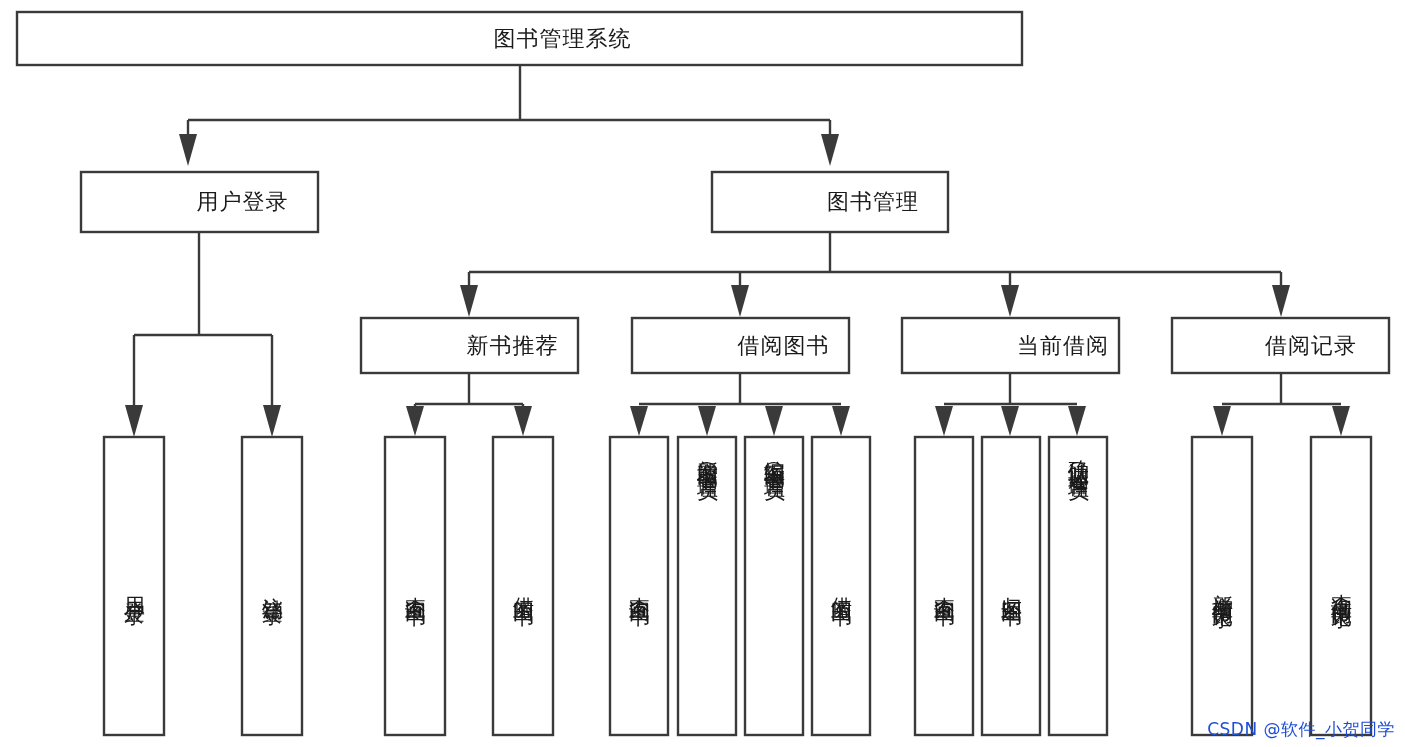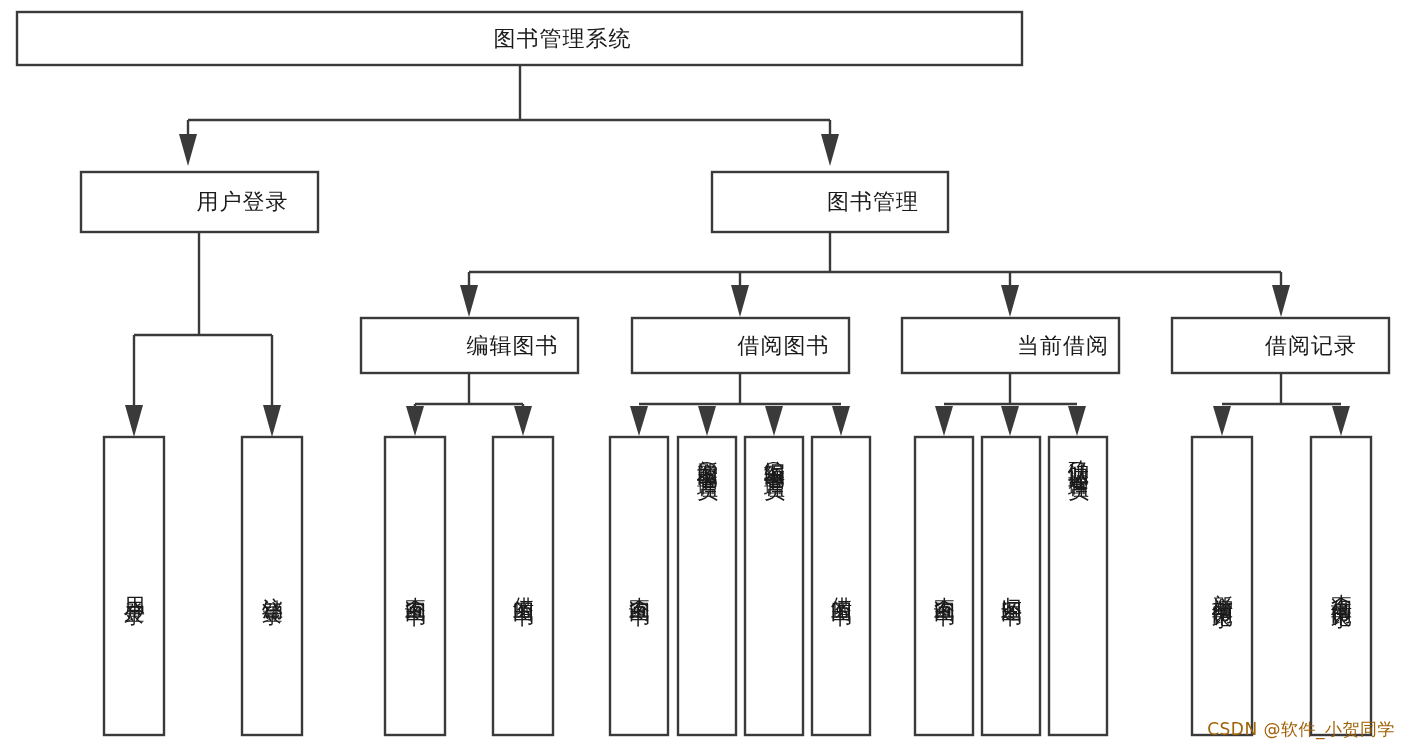--- a/index.html
+++ b/index.html
@@ -74,21 +74,21 @@
     color: #1a1a1a;
     letter-spacing: 1px;
     white-space: nowrap;
   }
   .watermark {
     position: absolute;
     right: 10px;
     bottom: 6px;
     font-family: "DejaVu Sans", "Liberation Sans", sans-serif;
     font-size: 17px;
-    color: #a16207;
+    color: #1d4ed8;
     letter-spacing: 0.5px;
     white-space: nowrap;
     pointer-events: none;
   }
 </style>
 </head>
 <body>
 
 <div id="diagram-root">
 
@@ -179,21 +179,21 @@
   </div>
 
   <div class="hlabel-wrap" style="left:81px; top:172px; width:237px; height:60px;">
     <span class="hlabel-text">用户登录</span>
   </div>
   <div class="hlabel-wrap" style="left:712px; top:172px; width:236px; height:60px;">
     <span class="hlabel-text">图书管理</span>
   </div>
 
   <div class="hlabel-wrap" style="left:361px; top:318px; width:217px; height:55px;">
-    <span class="hlabel-text">编辑图书</span>
+    <span class="hlabel-text">新书推荐</span>
   </div>
   <div class="hlabel-wrap" style="left:632px; top:318px; width:217px; height:55px;">
     <span class="hlabel-text">借阅图书</span>
   </div>
   <div class="hlabel-wrap" style="left:902px; top:318px; width:236px; height:55px;">
     <span class="hlabel-text">当前借阅</span>
   </div>
   <div class="hlabel-wrap" style="left:1172px; top:318px; width:192px; height:55px;">
     <span class="hlabel-text">借阅记录</span>
   </div>

